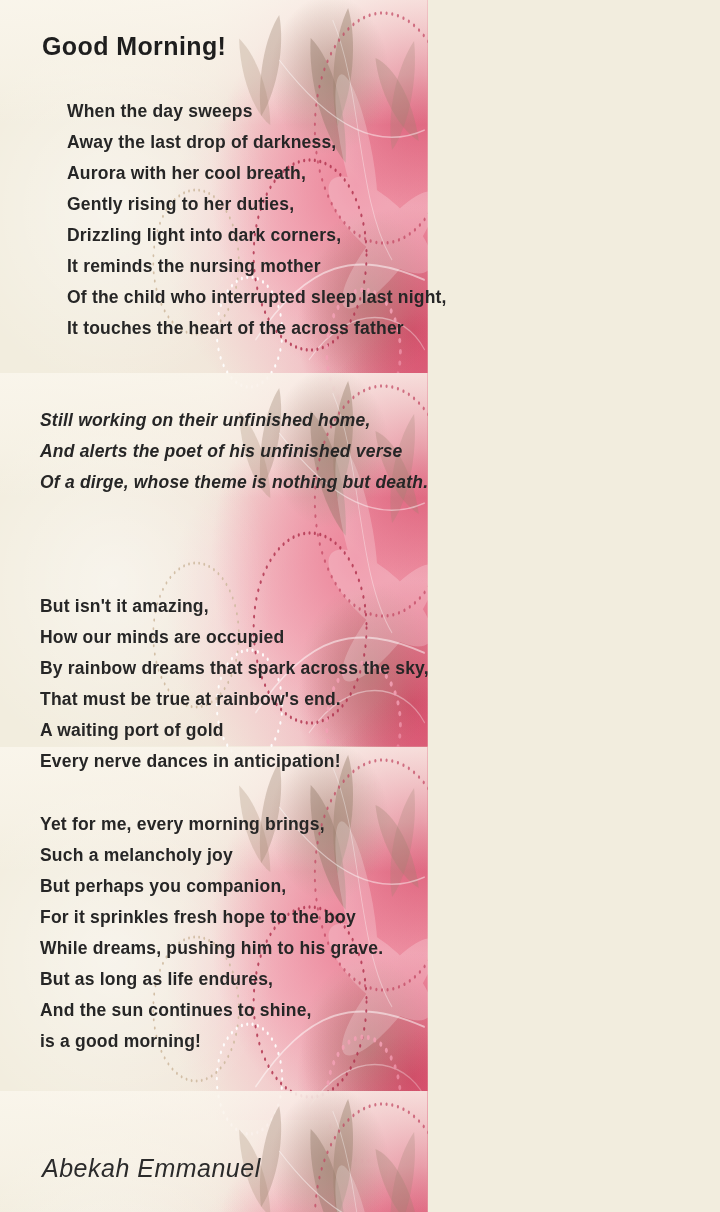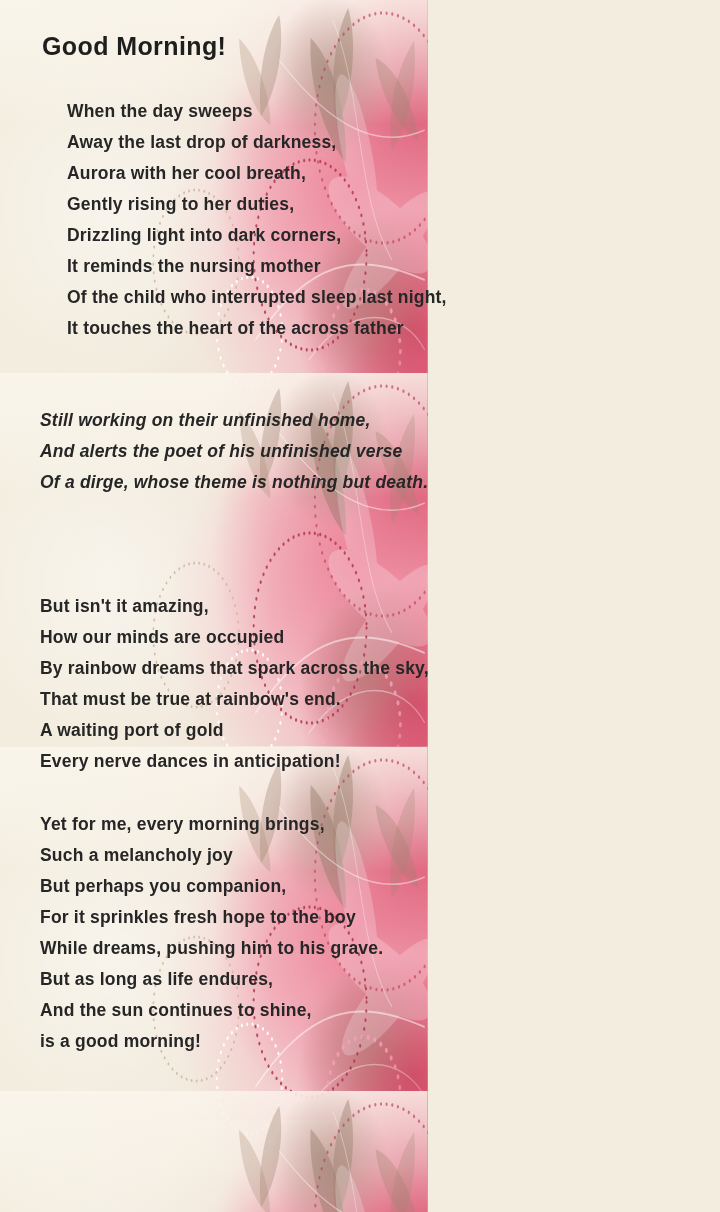--- a/index.html
+++ b/index.html
@@ -152,14 +152,15 @@
     <div>Yet for me, every morning brings,</div>
     <div>Such a melancholy joy</div>
     <div>But perhaps you companion,</div>
     <div>For it sprinkles fresh hope to the boy</div>
     <div>While dreams, pushing him to his grave.</div>
     <div>But as long as life endures,</div>
     <div>And the sun continues to shine,</div>
     <div>is a good morning!</div>
   </div>
 
+  <div class="author">Abekah Emmanuel</div>
 
 </div>
 
 </body></html>

